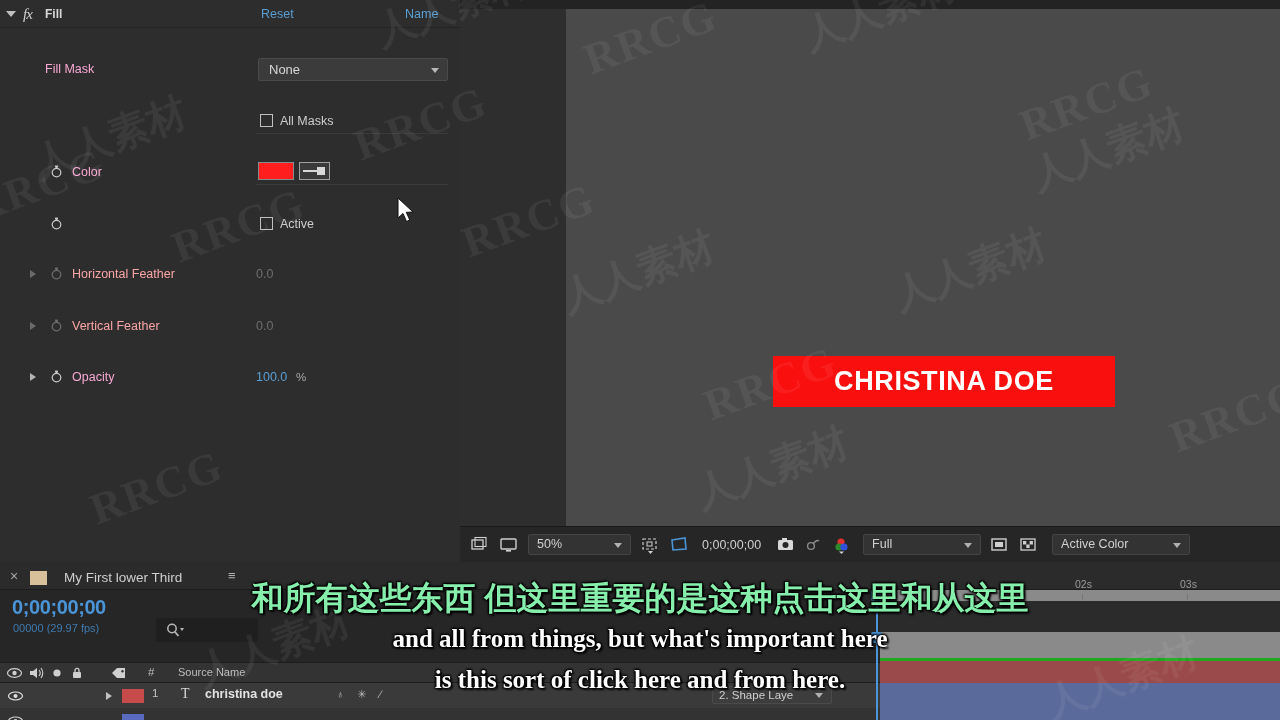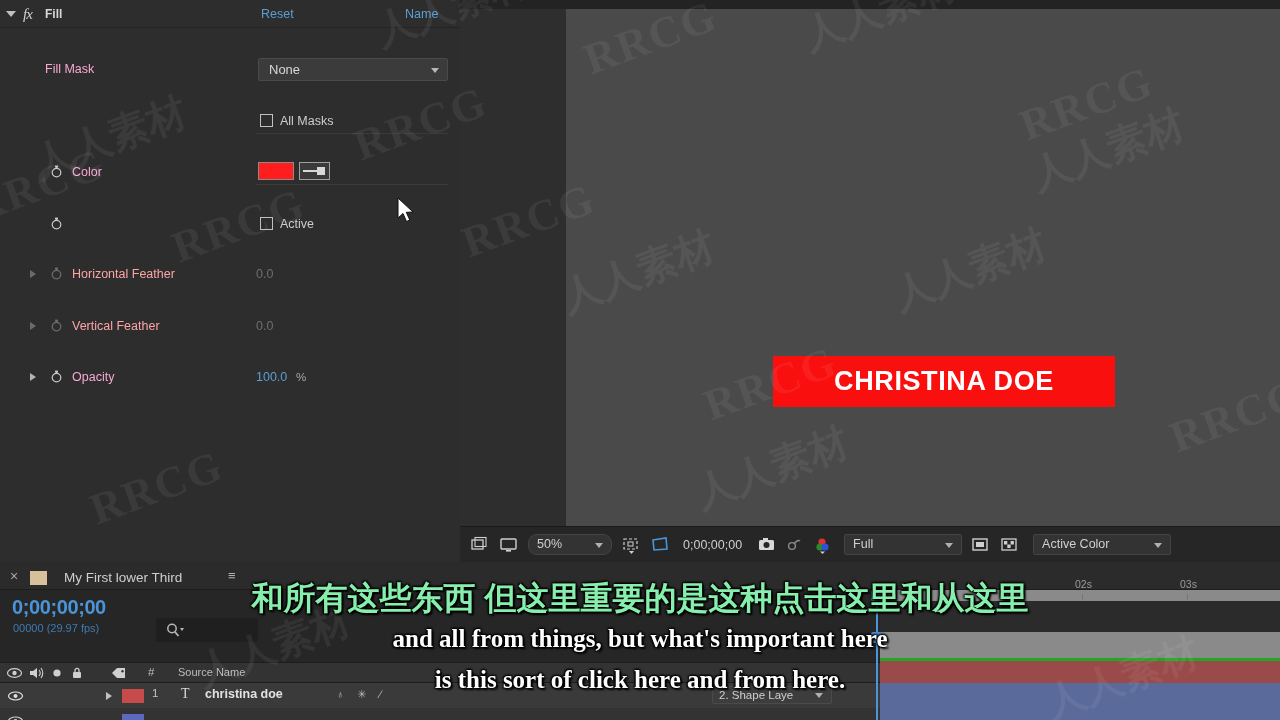--- a/index.html
+++ b/index.html
@@ -360,21 +360,21 @@
           <rect x="2" y="4" width="11" height="9" fill="none" stroke="#cfcfcf" stroke-width="1.3"></rect>
           <rect x="5" y="1.5" width="11" height="9" fill="none" stroke="#cfcfcf" stroke-width="1.1"></rect>
         </svg>
       </span>
       <span class="tb-ico">
         <svg width="20" height="18" viewBox="0 0 20 18">
           <rect x="2" y="3" width="15" height="10" rx="1" fill="none" stroke="#cfcfcf" stroke-width="1.4"></rect>
           <rect x="7" y="14" width="5" height="1.6" fill="#cfcfcf"></rect>
         </svg>
       </span>
-      <span class="tb-select" style="width:84px;border-radius:9px;">
+      <span class="tb-select" style="width:103px;">
         <span>50%</span>
         <span class="dd-arrow"></span>
       </span>
       <span class="tb-ico">
         <svg width="20" height="18" viewBox="0 0 20 18">
           <rect x="3" y="3" width="13" height="10" fill="none" stroke="#cfcfcf" stroke-width="1.2" stroke-dasharray="3,2"></rect>
           <rect x="7" y="6" width="5" height="4" fill="none" stroke="#cfcfcf" stroke-width="1"></rect>
           <path d="M8 15 l2.5 3 l2.5 -3 z" fill="#cfcfcf"></path>
         </svg>
       </span>

